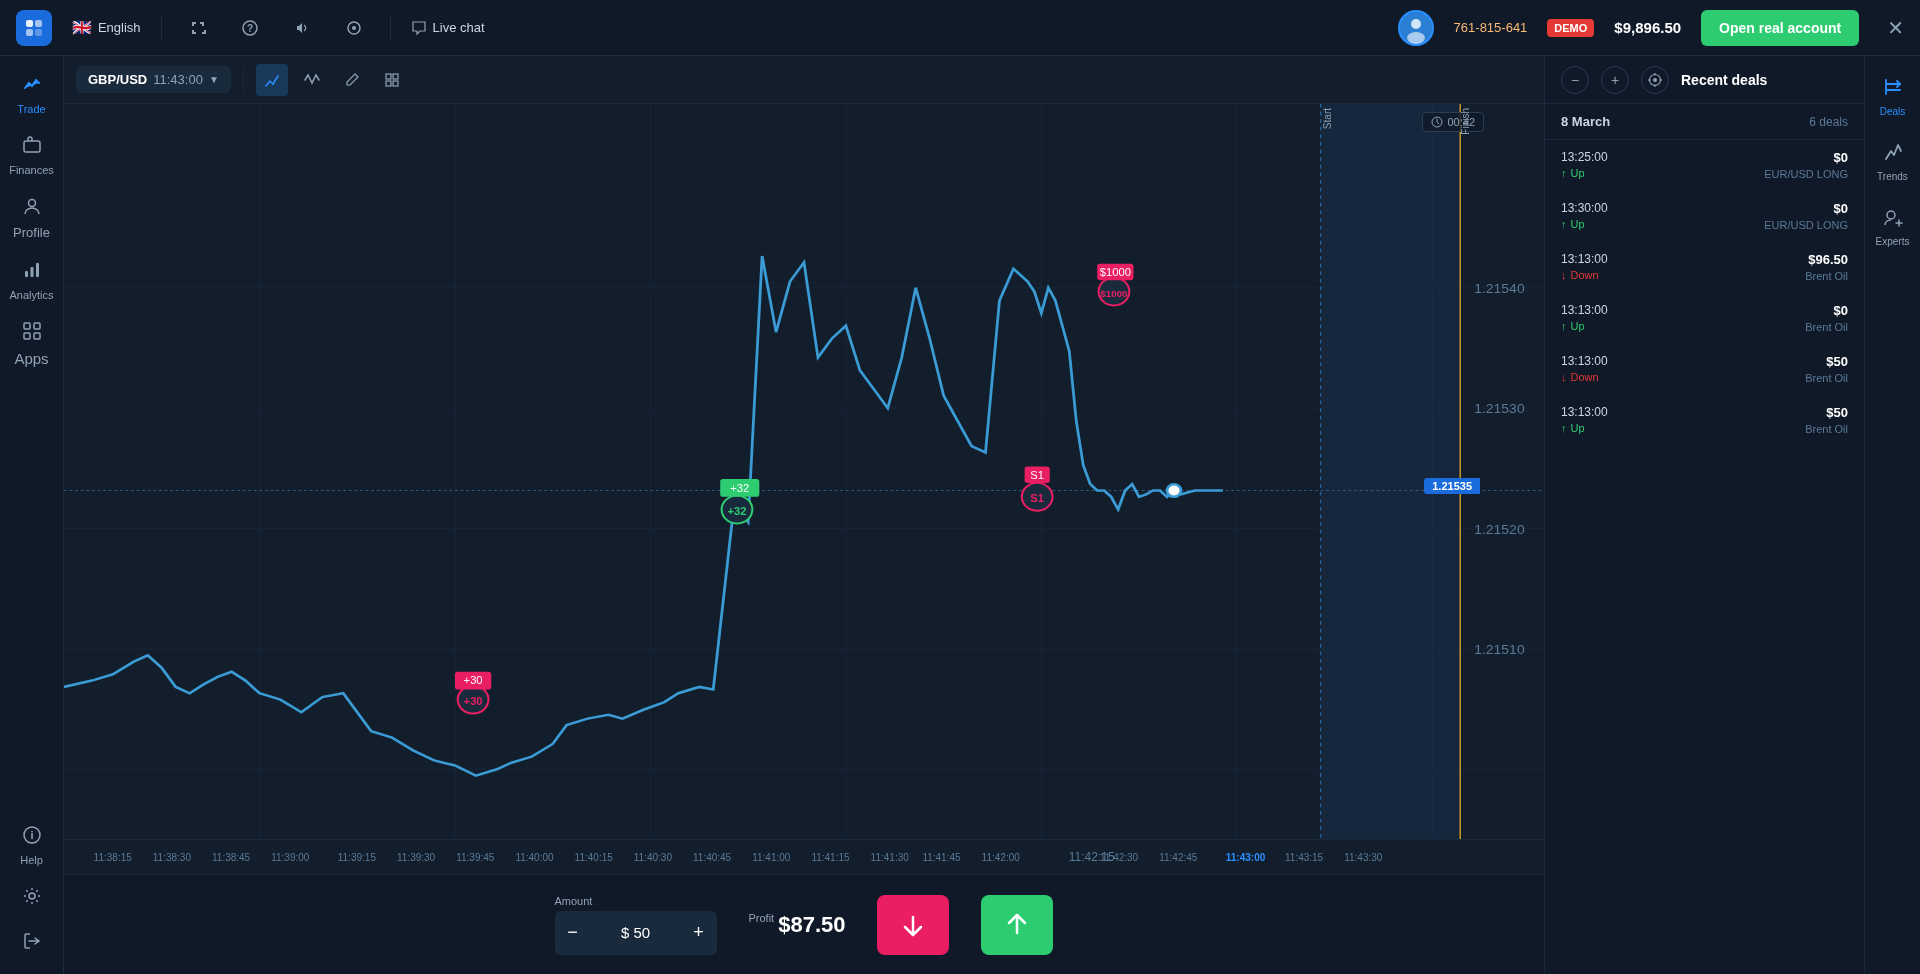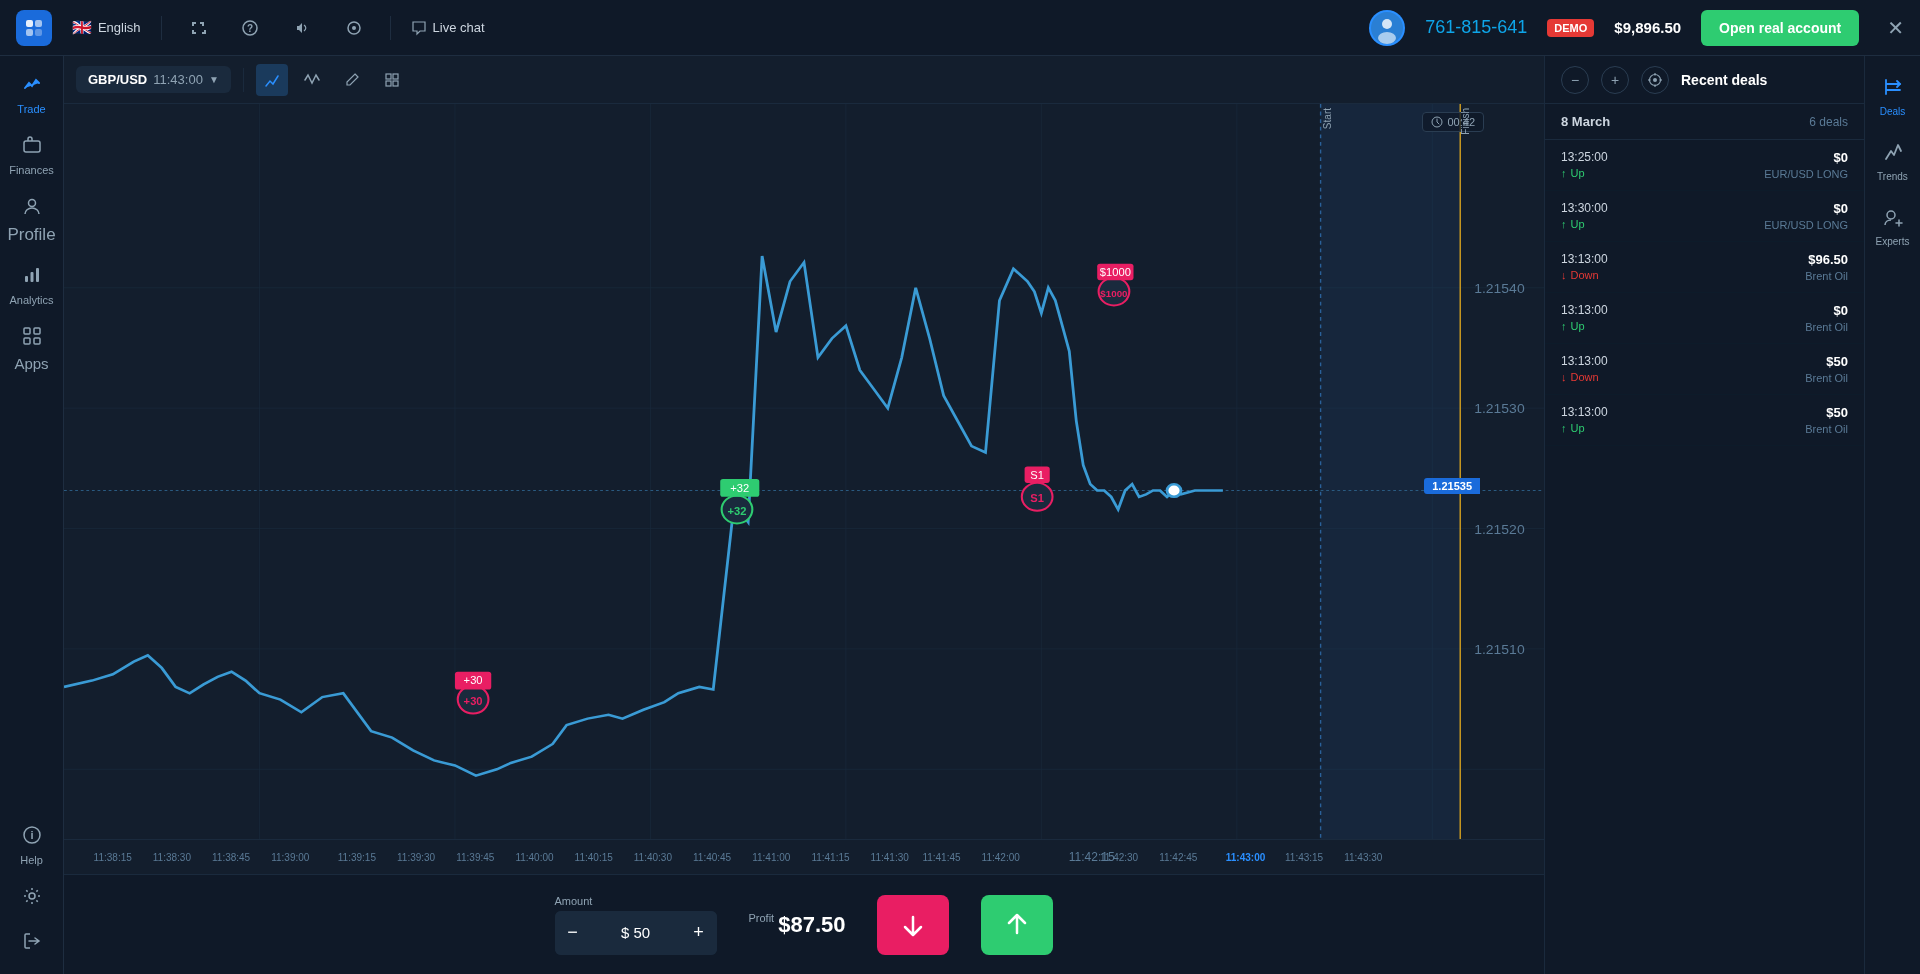--- a/index.html
+++ b/index.html
@@ -237,21 +237,21 @@
     <span>Live chat</span>
   </div>
   <div class="spacer"></div>
   <div class="user-avatar">
     <svg width="32" height="32" viewBox="0 0 32 32">
         <circle cx="16" cy="16" r="16" fill="#2a7fd4"></circle>
         <circle cx="16" cy="12" r="5" fill="#fff" opacity="0.8"></circle>
         <ellipse cx="16" cy="26" rx="9" ry="6" fill="#fff" opacity="0.6"></ellipse>
       </svg>
   </div>
-  <span style="font-size:18px;color:#0ea5e9;">761-815-641</span>
+  <span style="font-size:13px;color:#fdba74;">761-815-641</span>
   <span class="demo-badge">DEMO</span>
   <span class="balance">$9,896.50</span>
   <button class="open-account-btn">Open real account</button>
   <span class="close-btn">✕</span>
 </div>
 
 <div class="main-layout">
 
   <div class="left-sidebar">
     <div class="sidebar-item active">
@@ -271,21 +271,21 @@
       </span>
       <span style="font-size:11px;color:#8fa3b3;">Finances</span>
     </div>
     <div class="sidebar-item">
       <span class="si-icon">
         <svg width="20" height="20" viewBox="0 0 20 20" fill="none">
             <circle cx="10" cy="7" r="3.5" stroke="#8fa3b3" stroke-width="1.5"></circle>
             <path d="M3 18c0-3.3 3.1-6 7-6s7 2.7 7 6" stroke="#8fa3b3" stroke-width="1.5" fill="none"></path>
           </svg>
       </span>
-      <span style="font-size:17px;color:#8fa3b3;">Profile</span>
+      <span style="font-size:13px;color:#8fa3b3;">Profile</span>
     </div>
     <div class="sidebar-item">
       <span class="si-icon">
         <svg width="20" height="20" viewBox="0 0 20 20" fill="none">
             <rect x="3" y="11" width="3" height="6" rx="1" fill="#8fa3b3"></rect>
             <rect x="8.5" y="7" width="3" height="10" rx="1" fill="#8fa3b3"></rect>
             <rect x="14" y="3" width="3" height="14" rx="1" fill="#8fa3b3"></rect>
           </svg>
       </span>
       <span style="font-size:11px;color:#8fa3b3;">Analytics</span>

